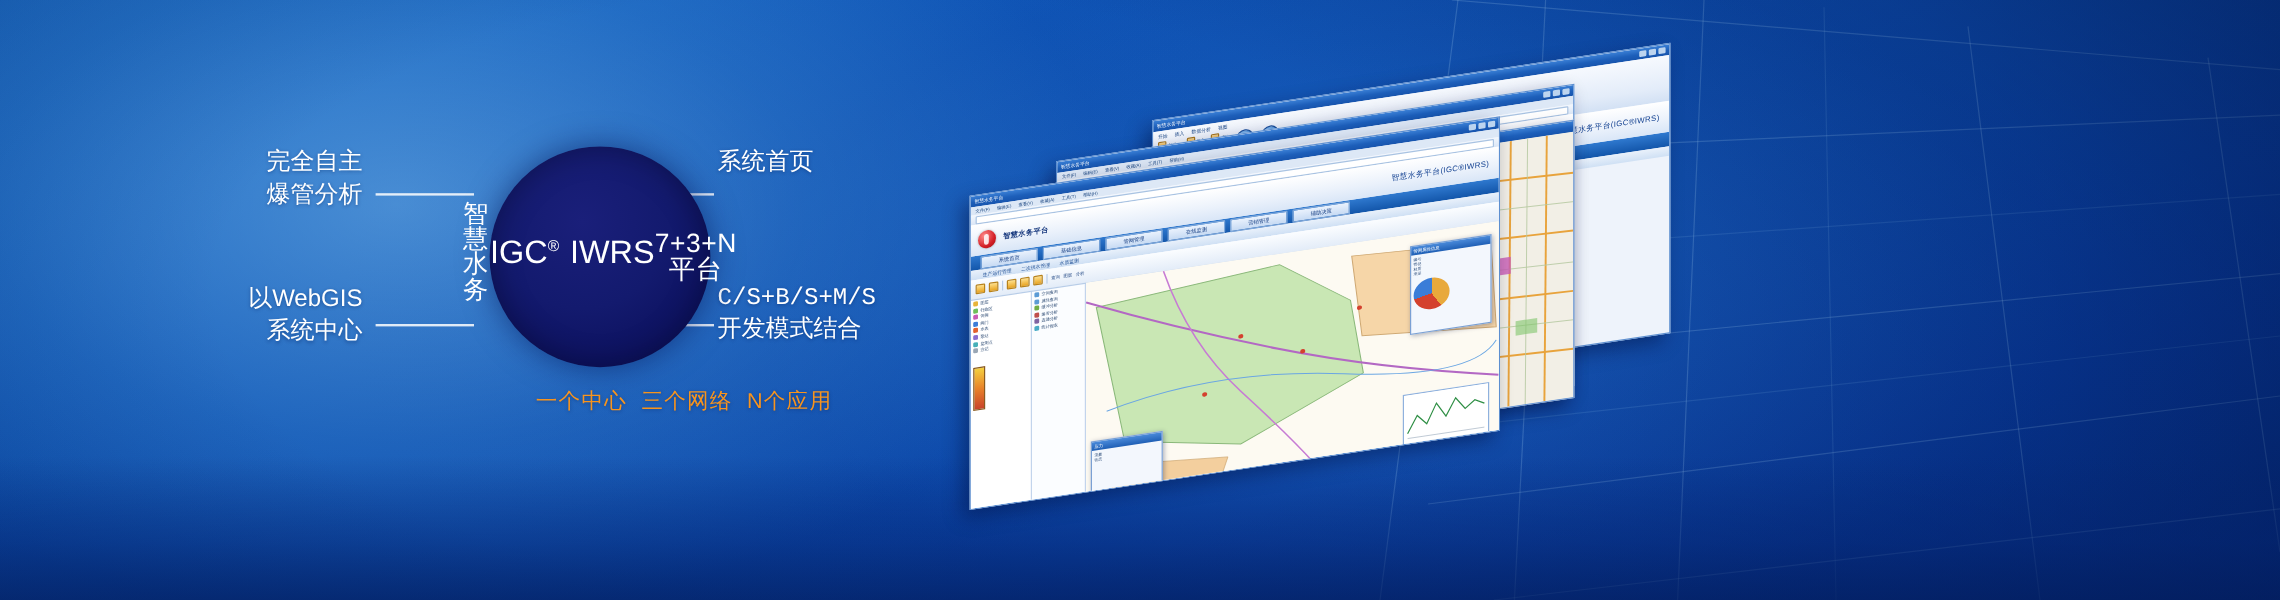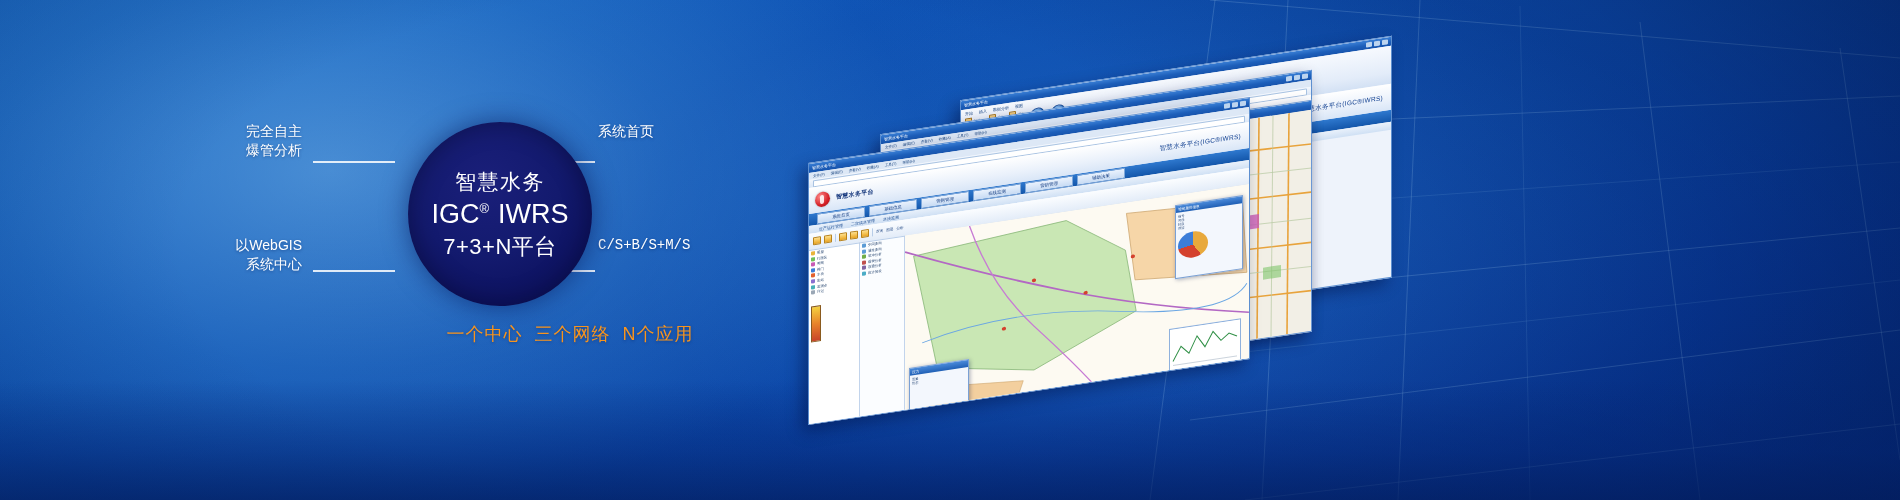--- a/index.html
+++ b/index.html
@@ -30,32 +30,32 @@
 
   
   .grid-wrap{position:absolute;inset:0;pointer-events:none;}
   .grid-wrap svg{position:absolute;top:0;left:0;}
 
   
   .hub{
     position:absolute;left:408px;top:122px;width:184px;height:184px;border-radius:50%;
     background:radial-gradient(circle at 42% 34%, #1a1f7a 0%, #131a6e 45%, #0d1260 72%, #0a0f54 100%);
     box-shadow:0 0 26px rgba(4,16,80,0.55), inset 0 0 26px rgba(0,0,0,0.28);
-    display:flex;flex-direction:column;align-items:center;justify-content:center;
+    display:flex;flex-direction:row;align-items:center;justify-content:center;
     color:#fff;text-align:center;z-index:6;
   }
   .hub-l1{font-size:21px;letter-spacing:1.5px;line-height:1;margin-bottom:9px;font-weight:400;}
   .hub-l2{font-size:27px;line-height:1;margin-bottom:8px;white-space:nowrap;font-weight:400;}
   .hub-l2 .reg{font-size:13px;vertical-align:super;letter-spacing:0;}
   .hub-l2 .gap{display:inline-block;width:9px;}
   .hub-l3{font-size:22px;line-height:1;font-weight:400;letter-spacing:0.5px;}
 
   
   .feat{
-    position:absolute;color:#ffffff;font-size:14px;line-height:1.33;z-index:5;
+    position:absolute;color:#ffffff;font-size:20px;line-height:1.33;z-index:5;
     text-shadow:0 1px 3px rgba(0,30,90,0.45);white-space:nowrap;
   }
   .feat.left{text-align:right;}
   .feat.right{text-align:left;}
   .feat-tl{left:172px;top:122px;width:130px;}
   .feat-bl{left:172px;top:236px;width:130px;}
   .feat-tr{left:598px;top:122px;width:180px;}
   .feat-br{left:598px;top:236px;width:180px;font-family:Liberation Mono, monospace;}
 
   .connector{position:absolute;height:2px;background:rgba(255,255,255,0.85);z-index:4;}
@@ -581,20 +581,21 @@
   </div>
   <div class="feat left feat-bl">
     <div>以WebGIS</div>
     <div>系统中心</div>
   </div>
   <div class="feat right feat-tr">
     <div>系统首页</div>
   </div>
   <div class="feat right feat-br">
     <div>C/S+B/S+M/S</div>
+    <div>开发模式结合</div>
   </div>
 
   <div class="hub">
     <div class="hub-l1">智慧水务</div>
     <div class="hub-l2">
       <span>IGC</span><span class="reg">®</span><span class="gap"></span><span>IWRS</span>
     </div>
     <div class="hub-l3">7+3+N平台</div>
   </div>
 

